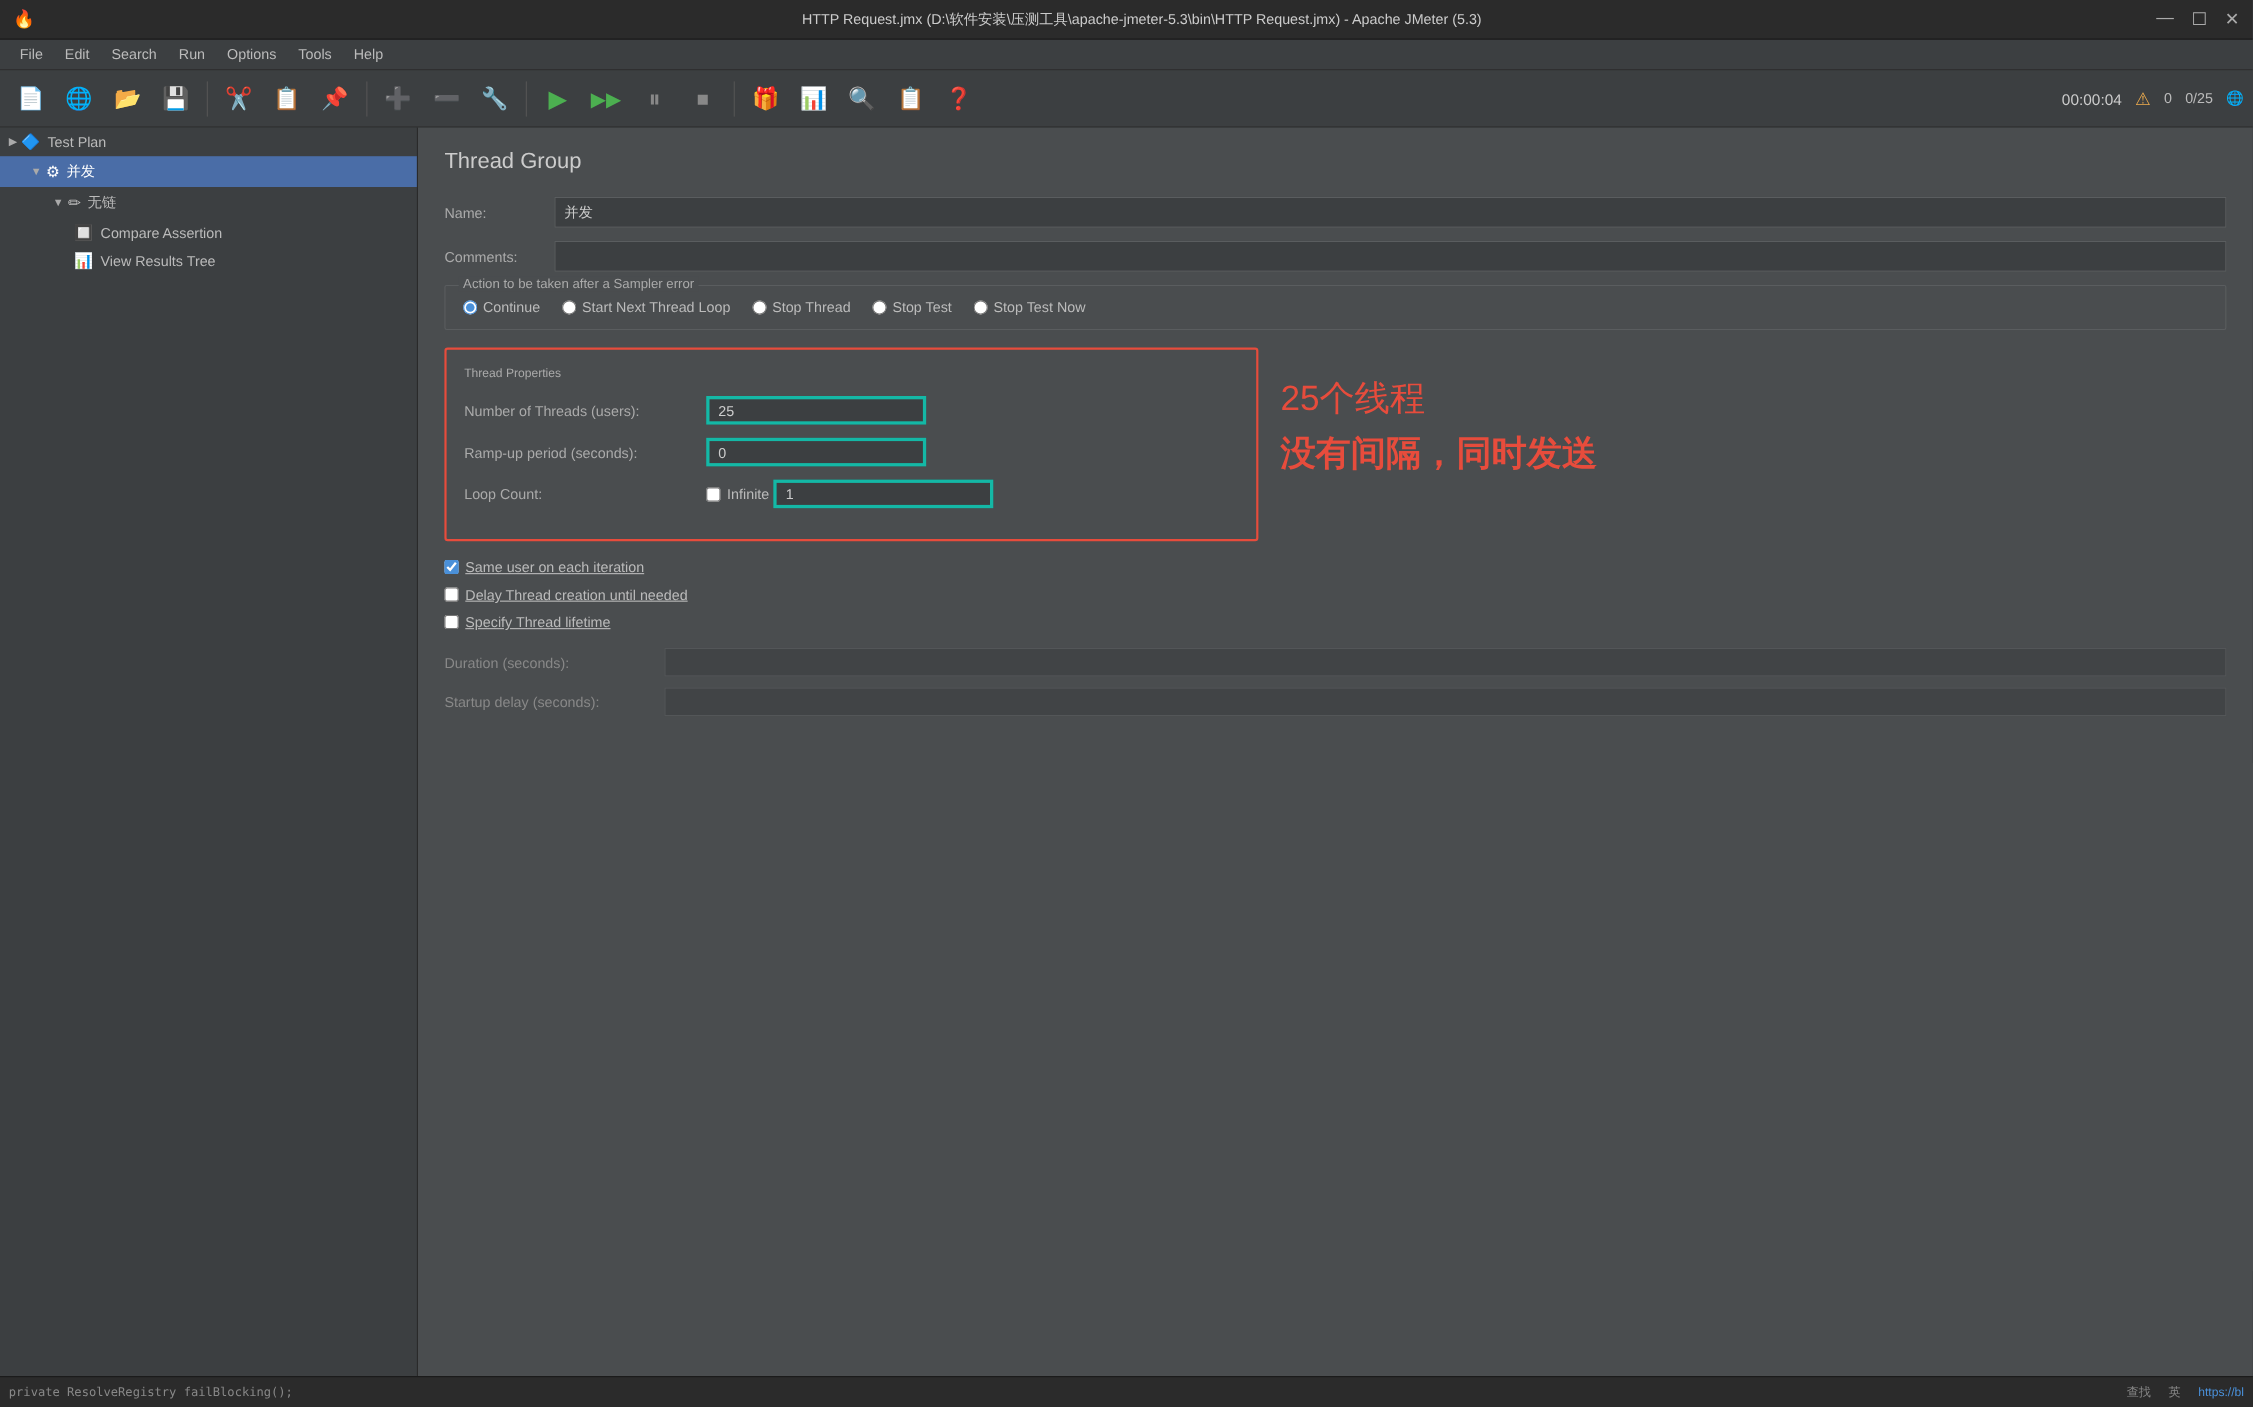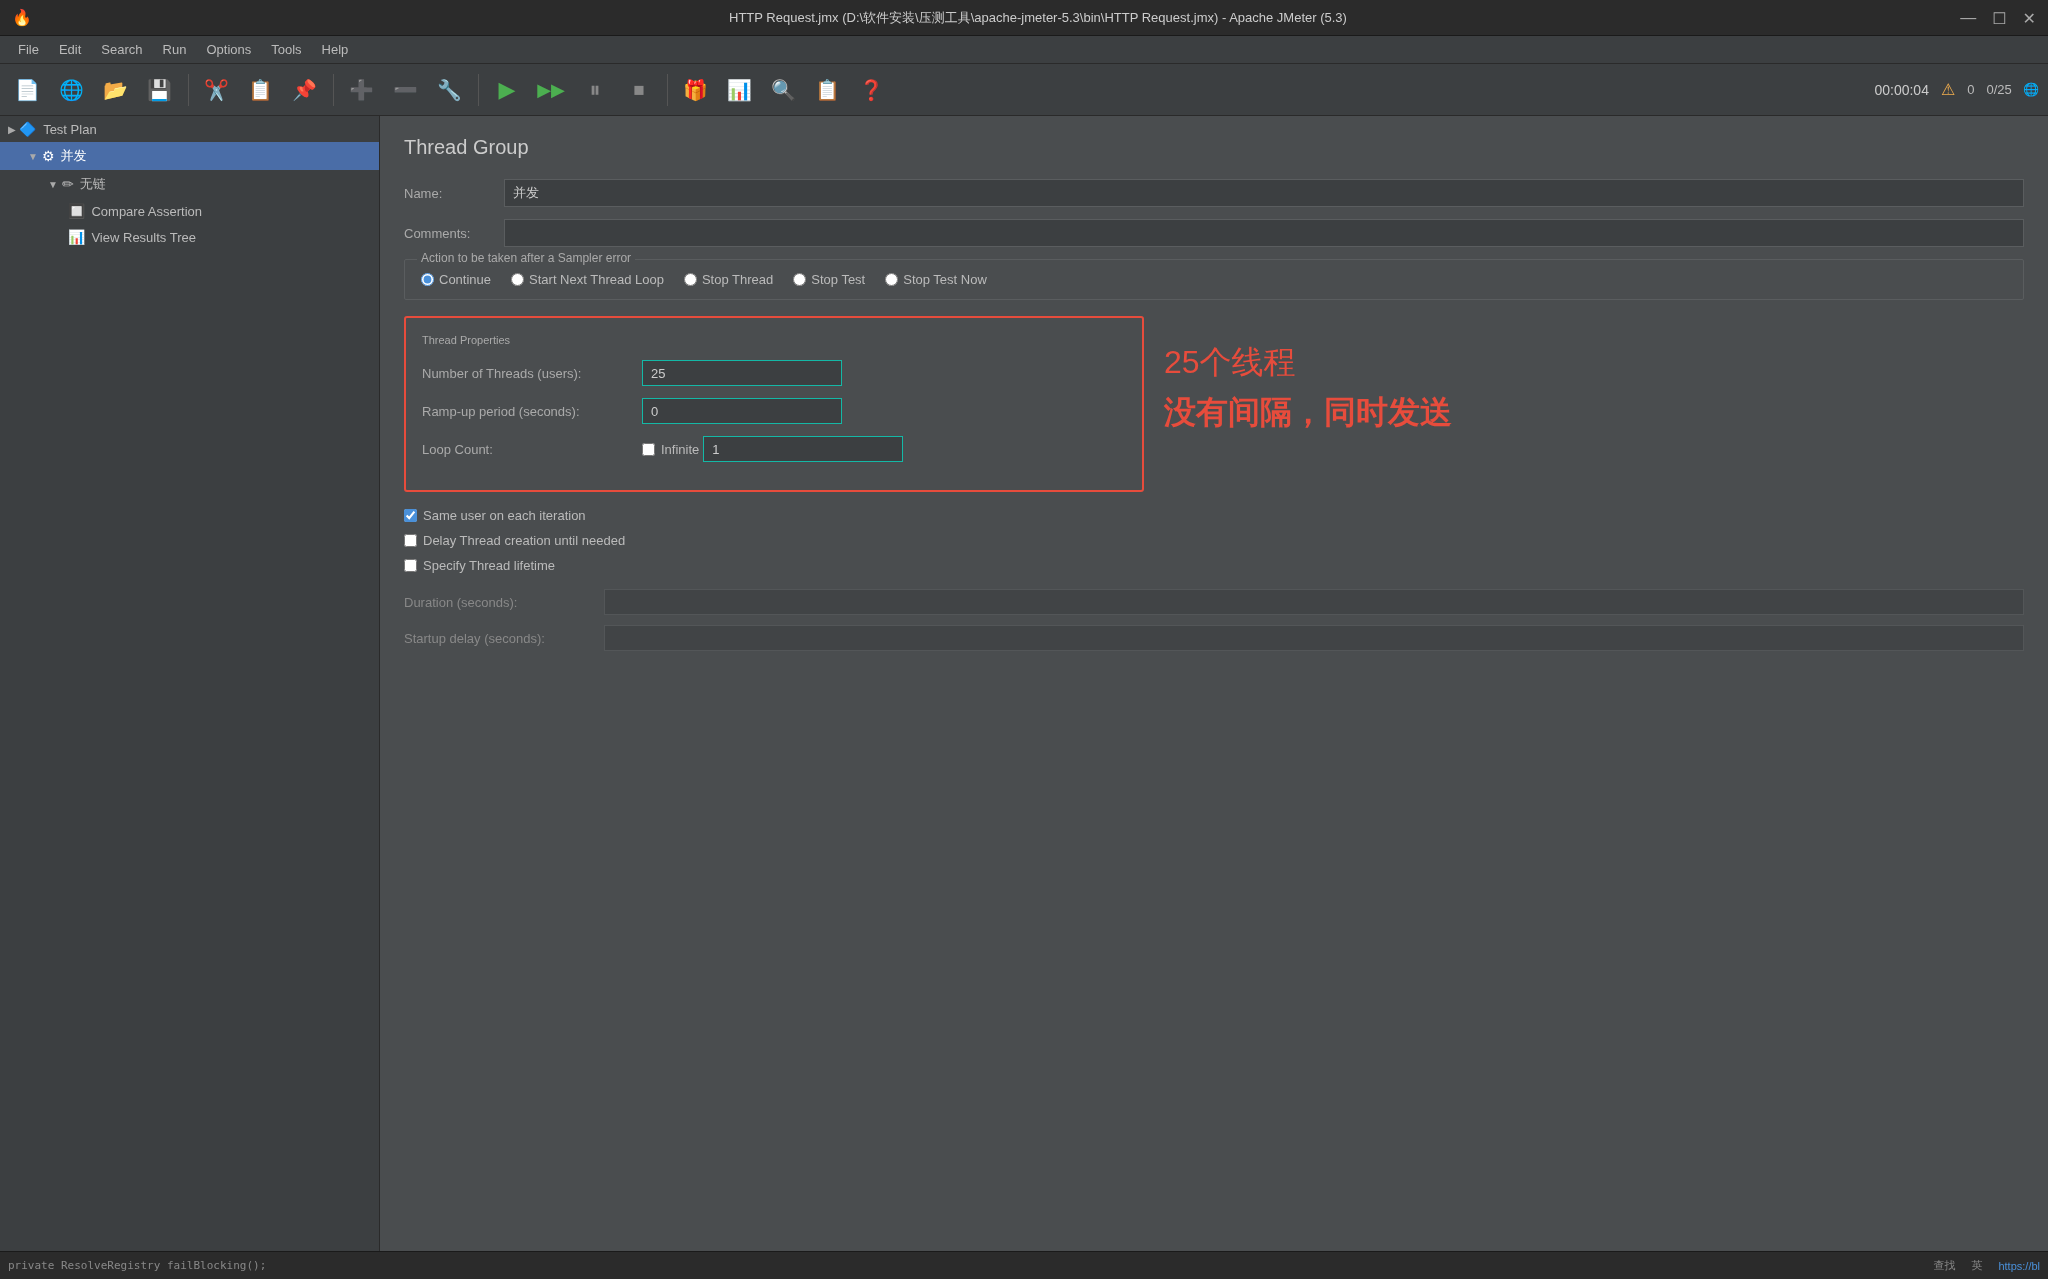--- a/index.html
+++ b/index.html
@@ -228,21 +228,21 @@
       margin-bottom: 12px;
     }
     .prop-label {
       color: #aaaaaa;
       min-width: 220px;
       font-size: 13px;
     }
     .prop-input {
       width: 200px;
       background: #3c3f41;
-      border: 1px solid #14b8a6;
+      border: 3px solid #14b8a6;
       color: #cccccc;
       padding: 4px 8px;
       font-size: 13px;
       height: 26px;
       outline: none;
     }
 
     .loop-row {
       display: flex;
       align-items: center;
@@ -258,20 +258,21 @@
       margin-bottom: 10px;
     }
     .checkbox-item input[type="checkbox"] {
       cursor: pointer;
       accent-color: #4a90d9;
     }
 
     
     .options-section {
       margin-bottom: 16px;
+      text-decoration: underline;
     }
 
     .duration-row {
       display: flex;
       align-items: center;
       margin-bottom: 10px;
     }
     .dur-label {
       color: #888888;
       min-width: 200px;

